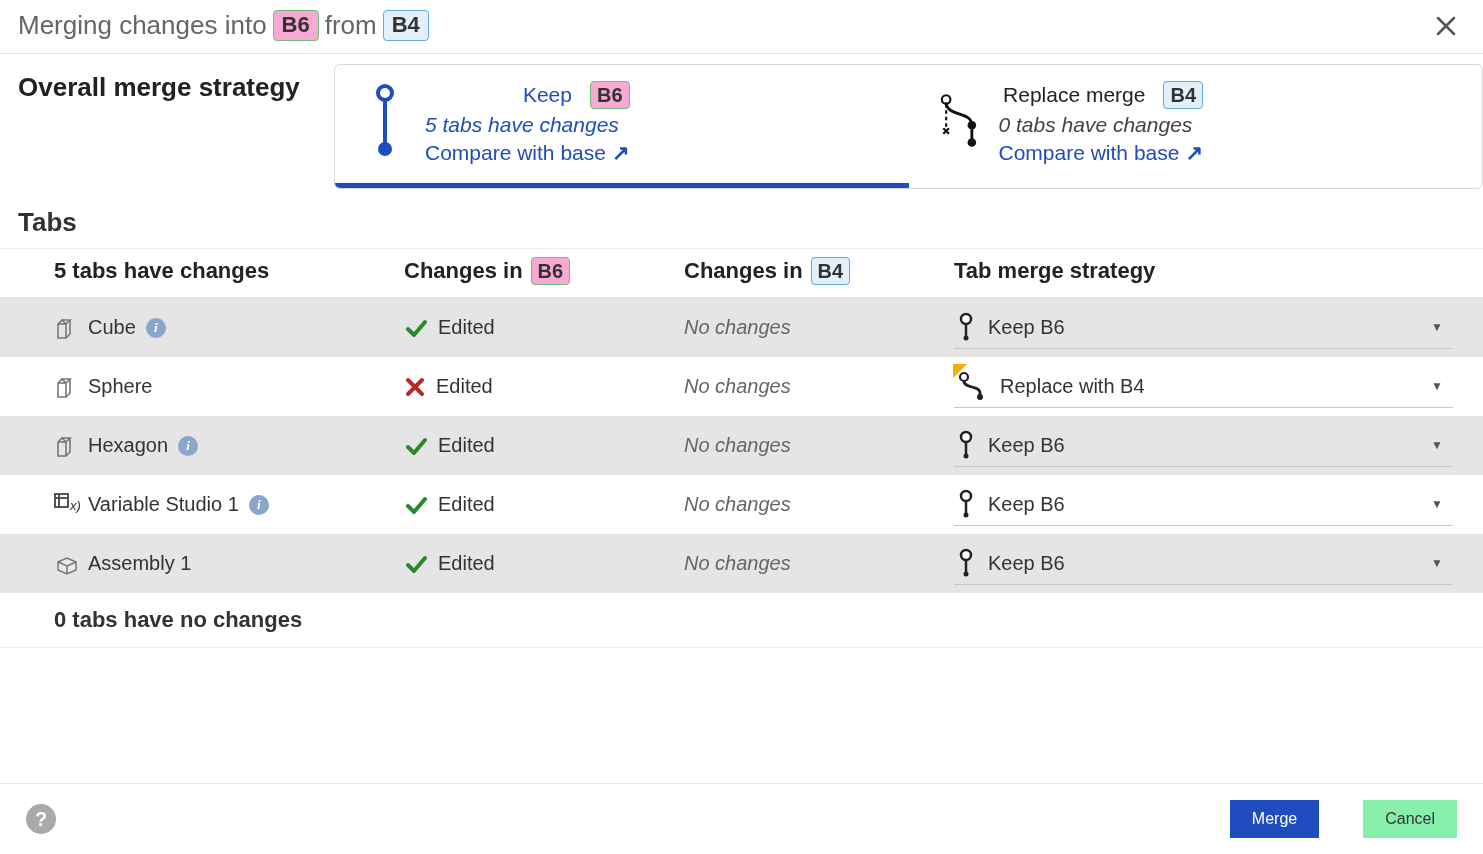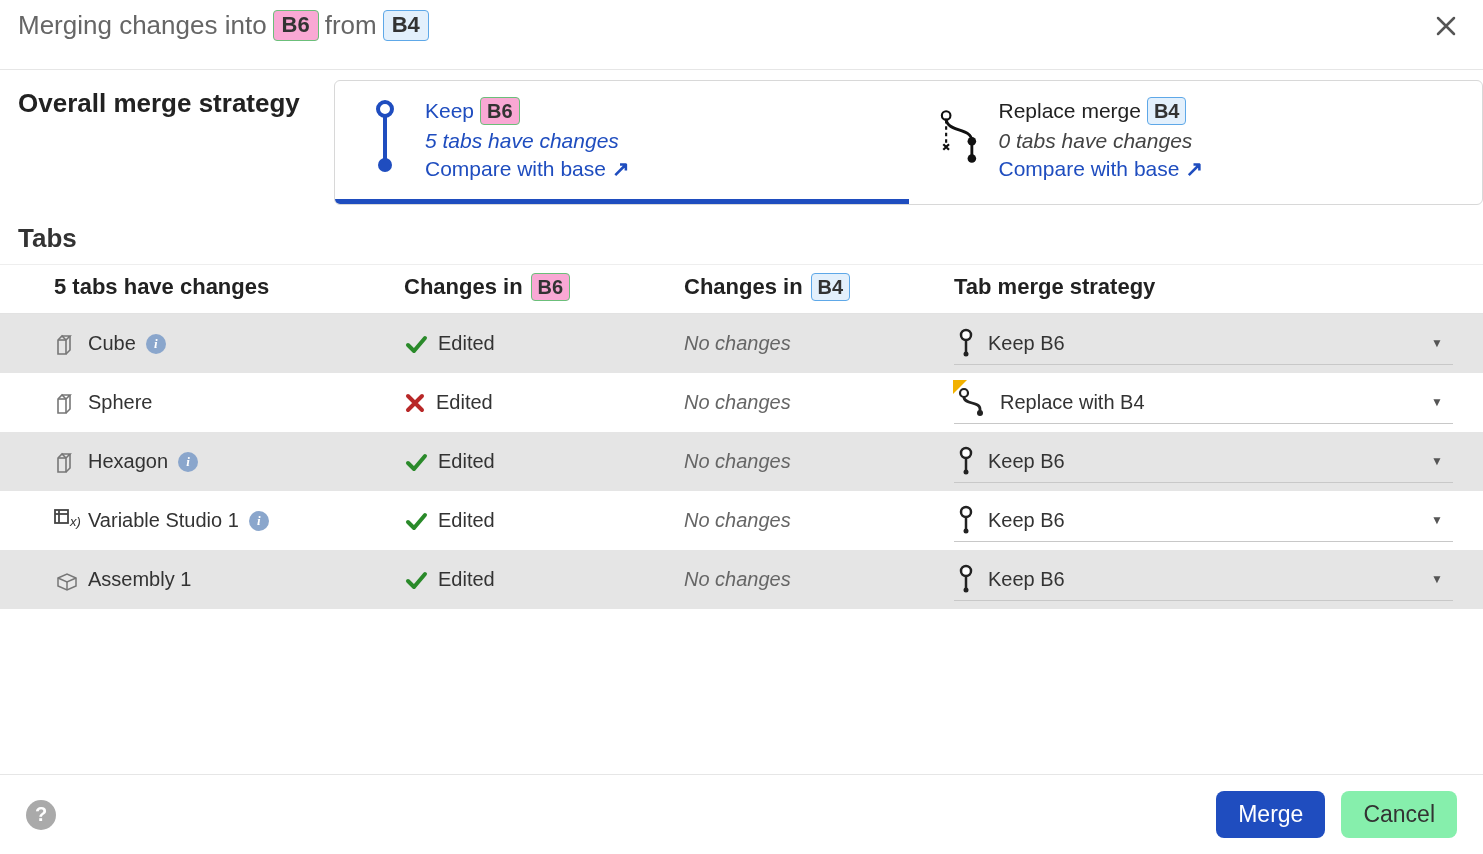--- a/index.html
+++ b/index.html
@@ -1,38 +1,38 @@
 <!DOCTYPE html>
 <html><head>
 <meta charset="utf-8">
 <style>
   * { box-sizing: border-box; }
   html, body { margin:0; padding:0; height:100%; font-family: -apple-system, 'Segoe UI', 'Helvetica Neue', Arial, sans-serif; color:#333; }
   body { display:flex; flex-direction:column; height:854px; width:1483px; overflow:hidden; background:#fff;}
   
   
-  .header { display:flex; align-items:center; justify-content:space-between; padding:10px 18px 28px 18px; border-bottom:1px solid #e6e6e6; }
+  .header { display:flex; align-items:center; justify-content:space-between; padding:10px 18px 12px 18px; border-bottom:1px solid #e6e6e6; }
   .header-title { font-size:26px; color:#666; display:flex; align-items:center; gap:6px;}
   .badge { display:inline-flex; align-items:center; justify-content:center; font-weight:700; font-size:22px; padding:0px 8px; border-radius:4px; border:1px solid; line-height:1.3;}
   .badge-green { background:#f9a8d4; border-color:#6bbf7a; color:#333;}
   .badge-blue  { background:#e3f0fc; border-color:#5ea8e8; color:#333;}
   .close-btn { font-size:28px; color:#555; cursor:pointer; padding:4px 8px; line-height:1;}
   
   
   .section-row { display:flex; align-items:flex-start; gap:16px; padding:10px 0 0 18px;}
   .section-label { font-size:26px; font-weight:700; color:#222; flex:0 0 300px; padding-top:8px;}
   
   
   .strategy-box { flex:1; display:flex; border:1px solid #d8d8d8; border-radius:6px; overflow:hidden;}
   .strategy-card { flex:1; display:flex; gap:20px; align-items:flex-start; padding:16px 24px 18px 30px; cursor:pointer; position:relative;}
   .strategy-card.selected { border-bottom:5px solid #1f4dbf; }
   .strategy-card:not(.selected){ border-bottom:5px solid transparent;}
   .strategy-icon { width:40px; height:80px; flex:0 0 40px; display:flex; align-items:center; justify-content:center;}
   .strategy-text { display:flex; flex-direction:column; gap:4px; font-size:21px;}
-  .strategy-title { color:#1f4dbf; font-weight:500; display:flex; align-items:center; gap:6px;}
+  .strategy-title { color:#1f4dbf; font-weight:500; display:flex; align-items:center; gap:18px;justify-content:flex-end;}
   .strategy-sub { font-style:italic; color:#444;}
   .strategy-card.selected .strategy-sub { color:#1f4dbf; }
   .strategy-link { color:#1f4dbf; display:flex; align-items:flex-start; gap:6px;}
   .arrow-ne::after{ content:"↗"; font-weight:700;}
   
   
   .tabs-heading { font-size:26px; font-weight:700; padding:18px 18px 10px 18px;}
   
   
   .tab-table { width:100%; }
@@ -51,21 +51,21 @@
   .strategy-select { display:flex; align-items:center; gap:14px; border-bottom:1px solid #c8c8c8; padding:6px 10px 6px 4px; margin-right:30px; cursor:pointer; position:relative;}
   .strategy-select .caret { margin-left:auto; font-size:12px; color:#555;}
   .corner-flag { position:absolute; left:-1px; top:-1px; width:0; height:0; border-top:14px solid #f2b100; border-right:14px solid transparent;}
   
   .subheader { font-size:22px; font-weight:700; padding:14px 0 14px 54px; border-bottom:1px solid #eee;}
   
   
   .footer { margin-top:auto; border-top:1px solid #e6e6e6; display:flex; align-items:center; padding:16px 26px; gap:16px;}
   .help-icon { width:30px; height:30px; border-radius:50%; background:#aaa; color:#fff; display:flex; align-items:center; justify-content:center; font-weight:700; font-size:20px; cursor:pointer;}
   .spacer{flex:1;}
-  .btn { font-size:23px; padding:10px 22px; border-radius:8px; border:none; cursor:pointer;}
+  .btn { font-size:16px; padding:10px 22px; border-radius:0; border:none; cursor:pointer;margin-left:28px;}
   .btn-primary { background:#1f4dbf; color:#fff;}
   .btn-secondary { background:#86efac; color:#333;}
   
   
   svg { display:block; }
 </style>
 </head>
 <body>
 
 <div class="header">
@@ -322,20 +322,21 @@
               <circle cx="8" cy="7" r="5" fill="#fff" stroke="#222" stroke-width="2.5"></circle>
               <circle cx="8" cy="26" r="2.5" fill="#222"></circle>
             </svg>
           </span>
           <span>Keep B6</span>
           <span class="caret">▼</span>
         </div>
       </div>
     </div>
 
+  <div class="subheader">0 tabs have no changes</div>
 </div>
 
 <div class="footer">
   <div class="help-icon">?</div>
   <div class="spacer"></div>
   <button class="btn btn-primary">Merge</button>
   <button class="btn btn-secondary">Cancel</button>
 </div>
 
 </body></html>

